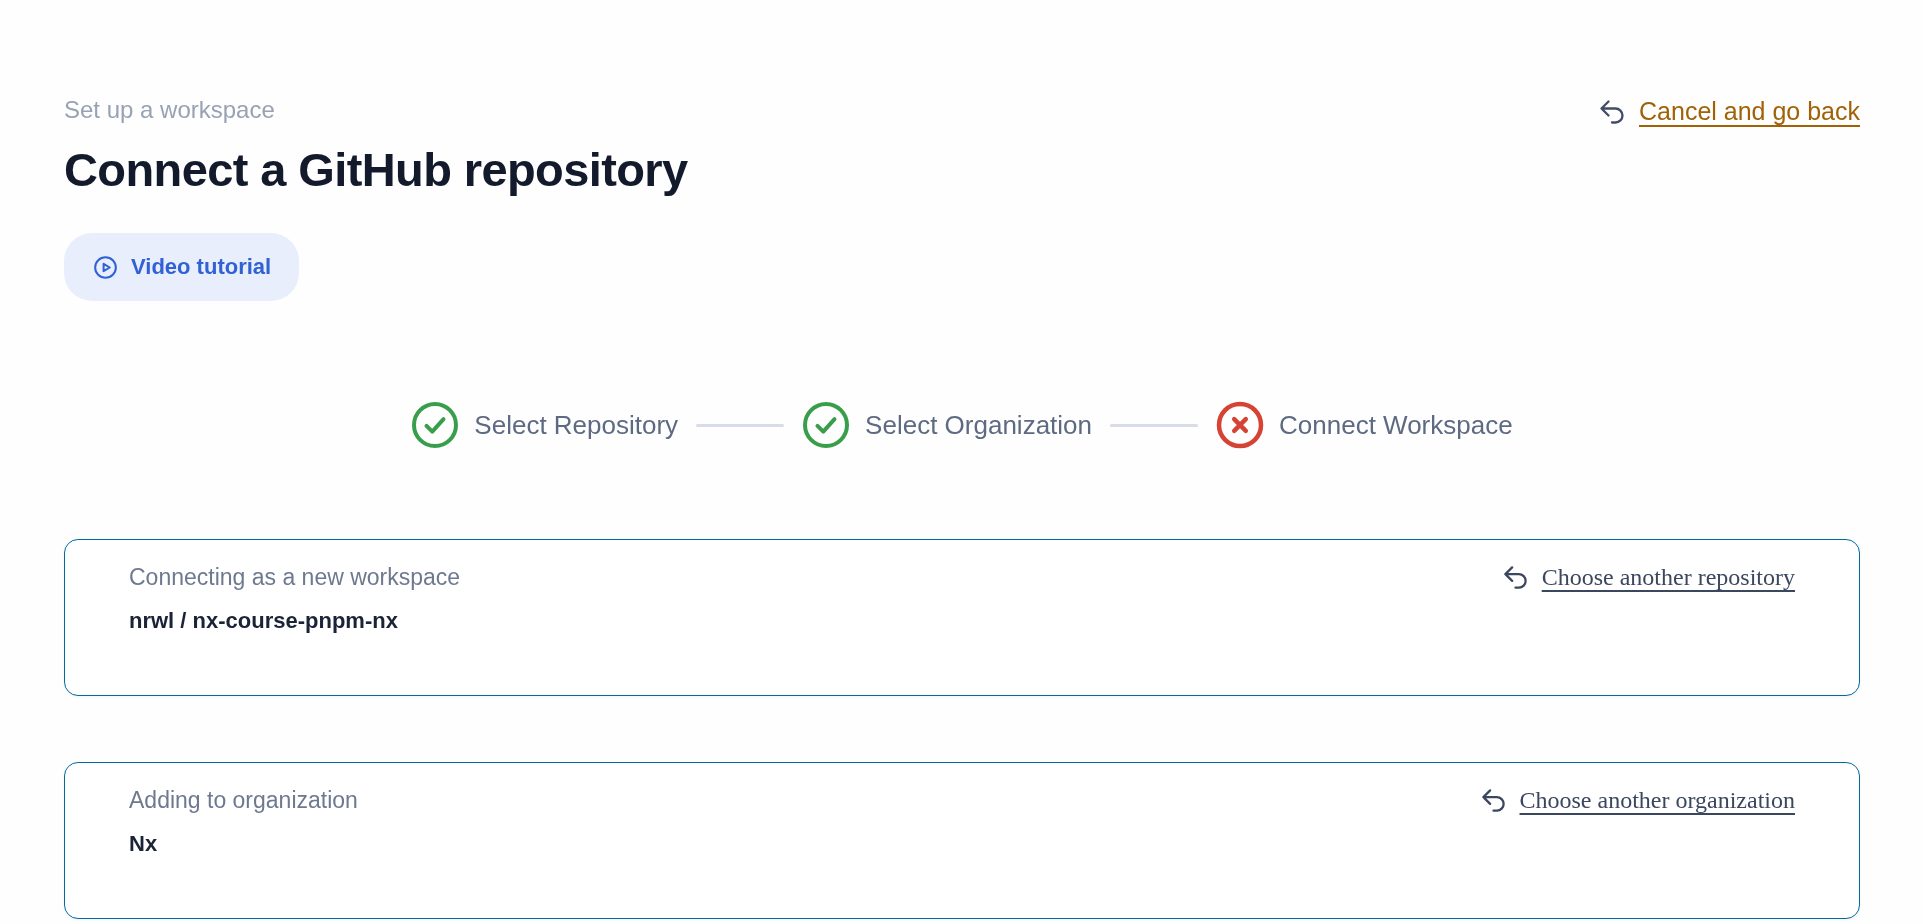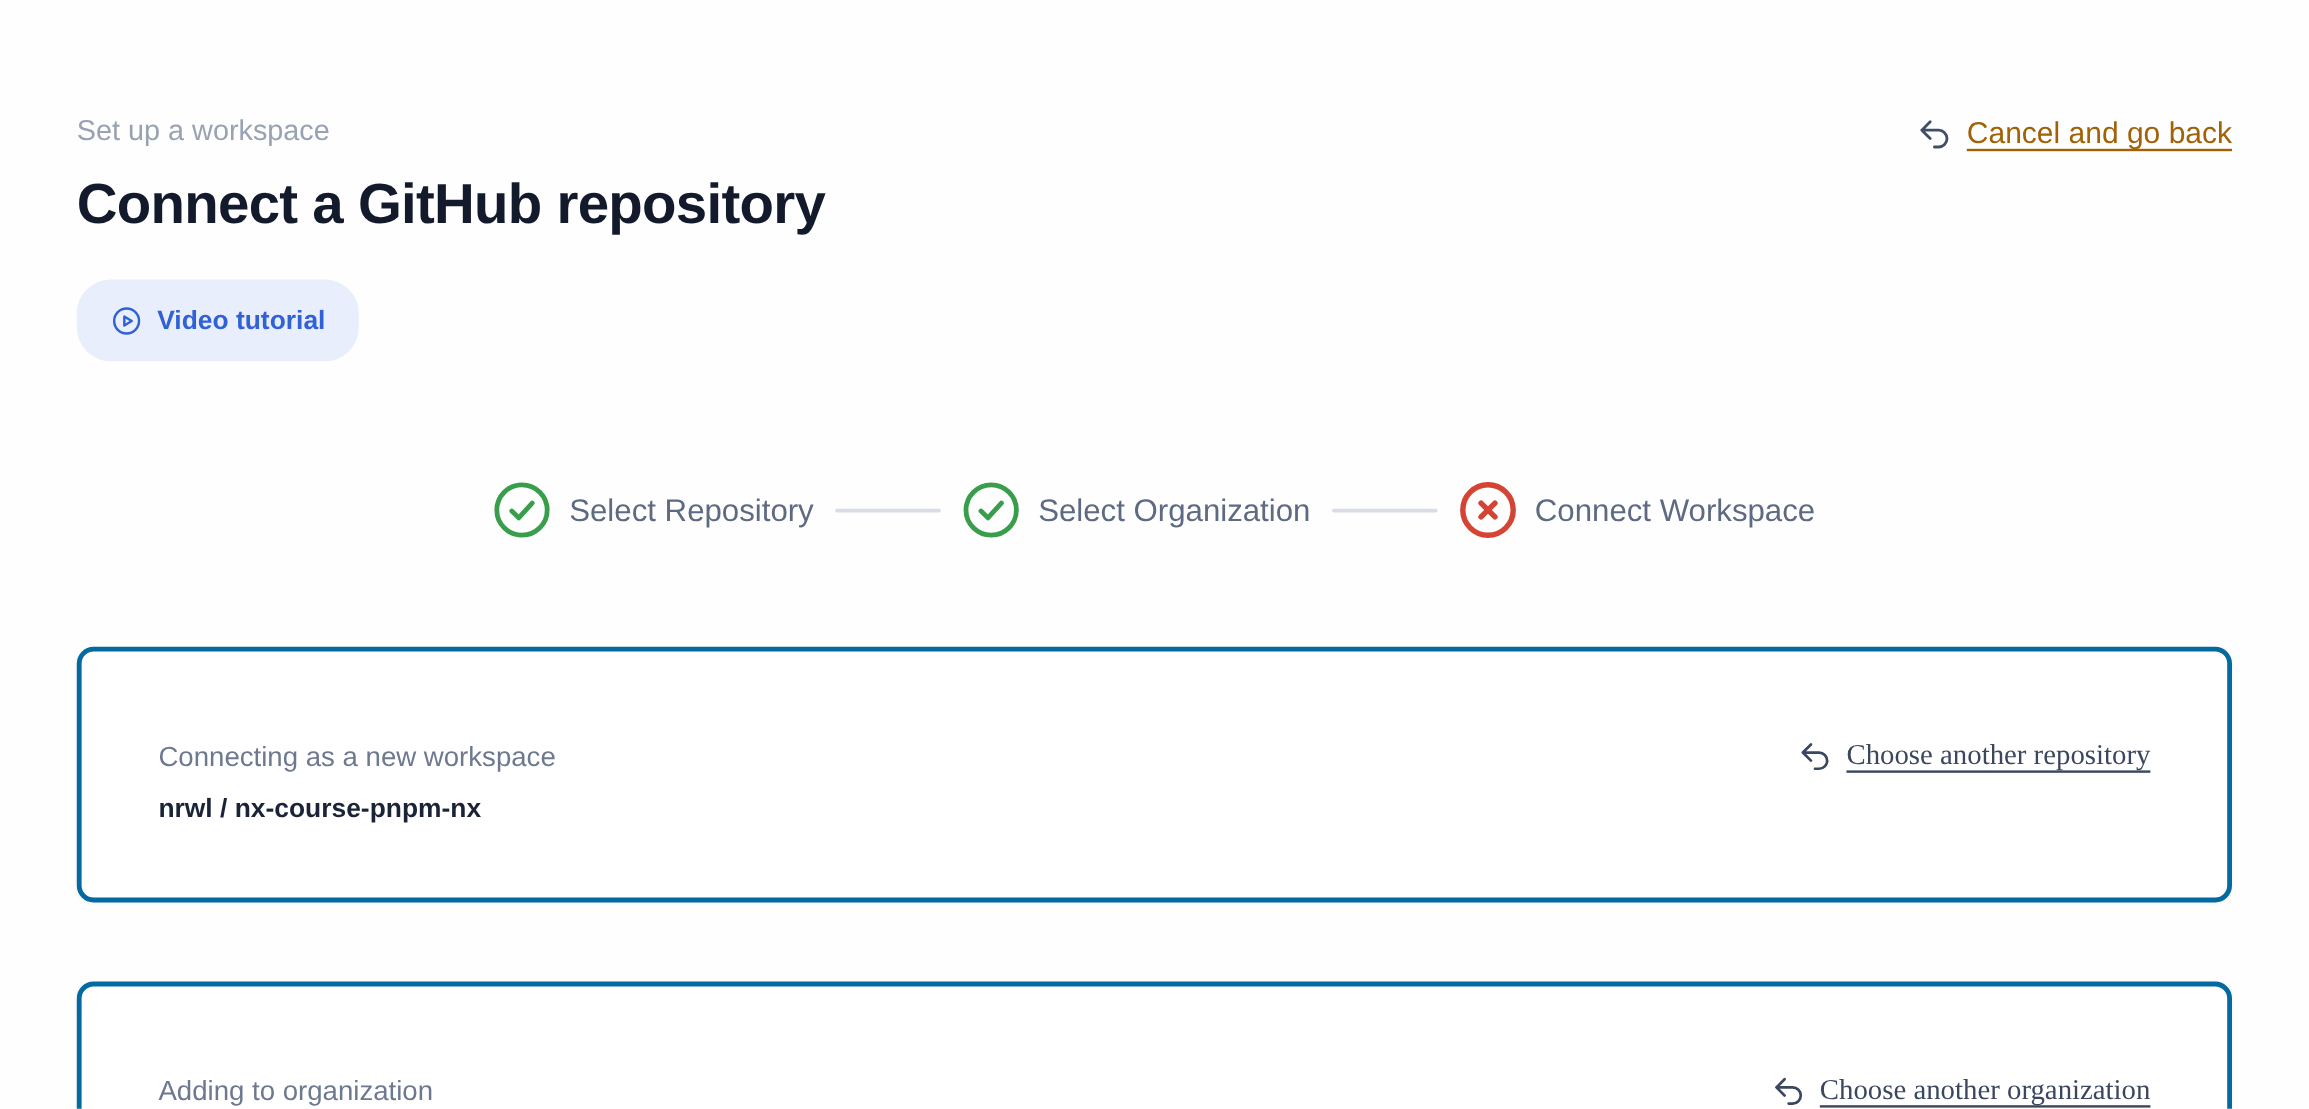--- a/index.html
+++ b/index.html
@@ -78,36 +78,36 @@
     width: 88px;
     height: 3px;
     background: #d8dce6;
     border-radius: 2px;
     margin: 0 18px;
   }
 
   
   .card {
     background: #ffffff;
-    border: 4px solid #0369a1;
+    border: 1px solid #0369a1;
     border-radius: 14px;
     box-shadow: 0 1px 3px rgba(23, 30, 60, 0.05);
-    padding: 72px 64px 54px 64px;
+    padding: 22px 64px 54px 64px;
     display: flex;
     justify-content: space-between;
     align-items: flex-start;
   }
   .card-repository { margin-top: 90px; }
   .card-organization { margin-top: 66px; }
   .card-label { font-size: 23px; color: #6e7990; line-height: 30px; }
   .card-value { margin-top: 9px; font-size: 22px; line-height: 40px; color: #1b2337; }
   .card-value .owner { font-weight: 600; }
   .card-value .sep { font-weight: 600; }
   .card-value .name { font-weight: 800; }
-  .card-value .org-name { font-weight: 400; text-align: right; }
+  .card-value .org-name { font-weight: 700; text-align: right; }
 
   .card-action {
     display: inline-flex;
     align-items: center;
     gap: 13px;
     color: #3b465f;
     text-decoration: none;
     cursor: pointer;
     margin-top: 2px;
   }

